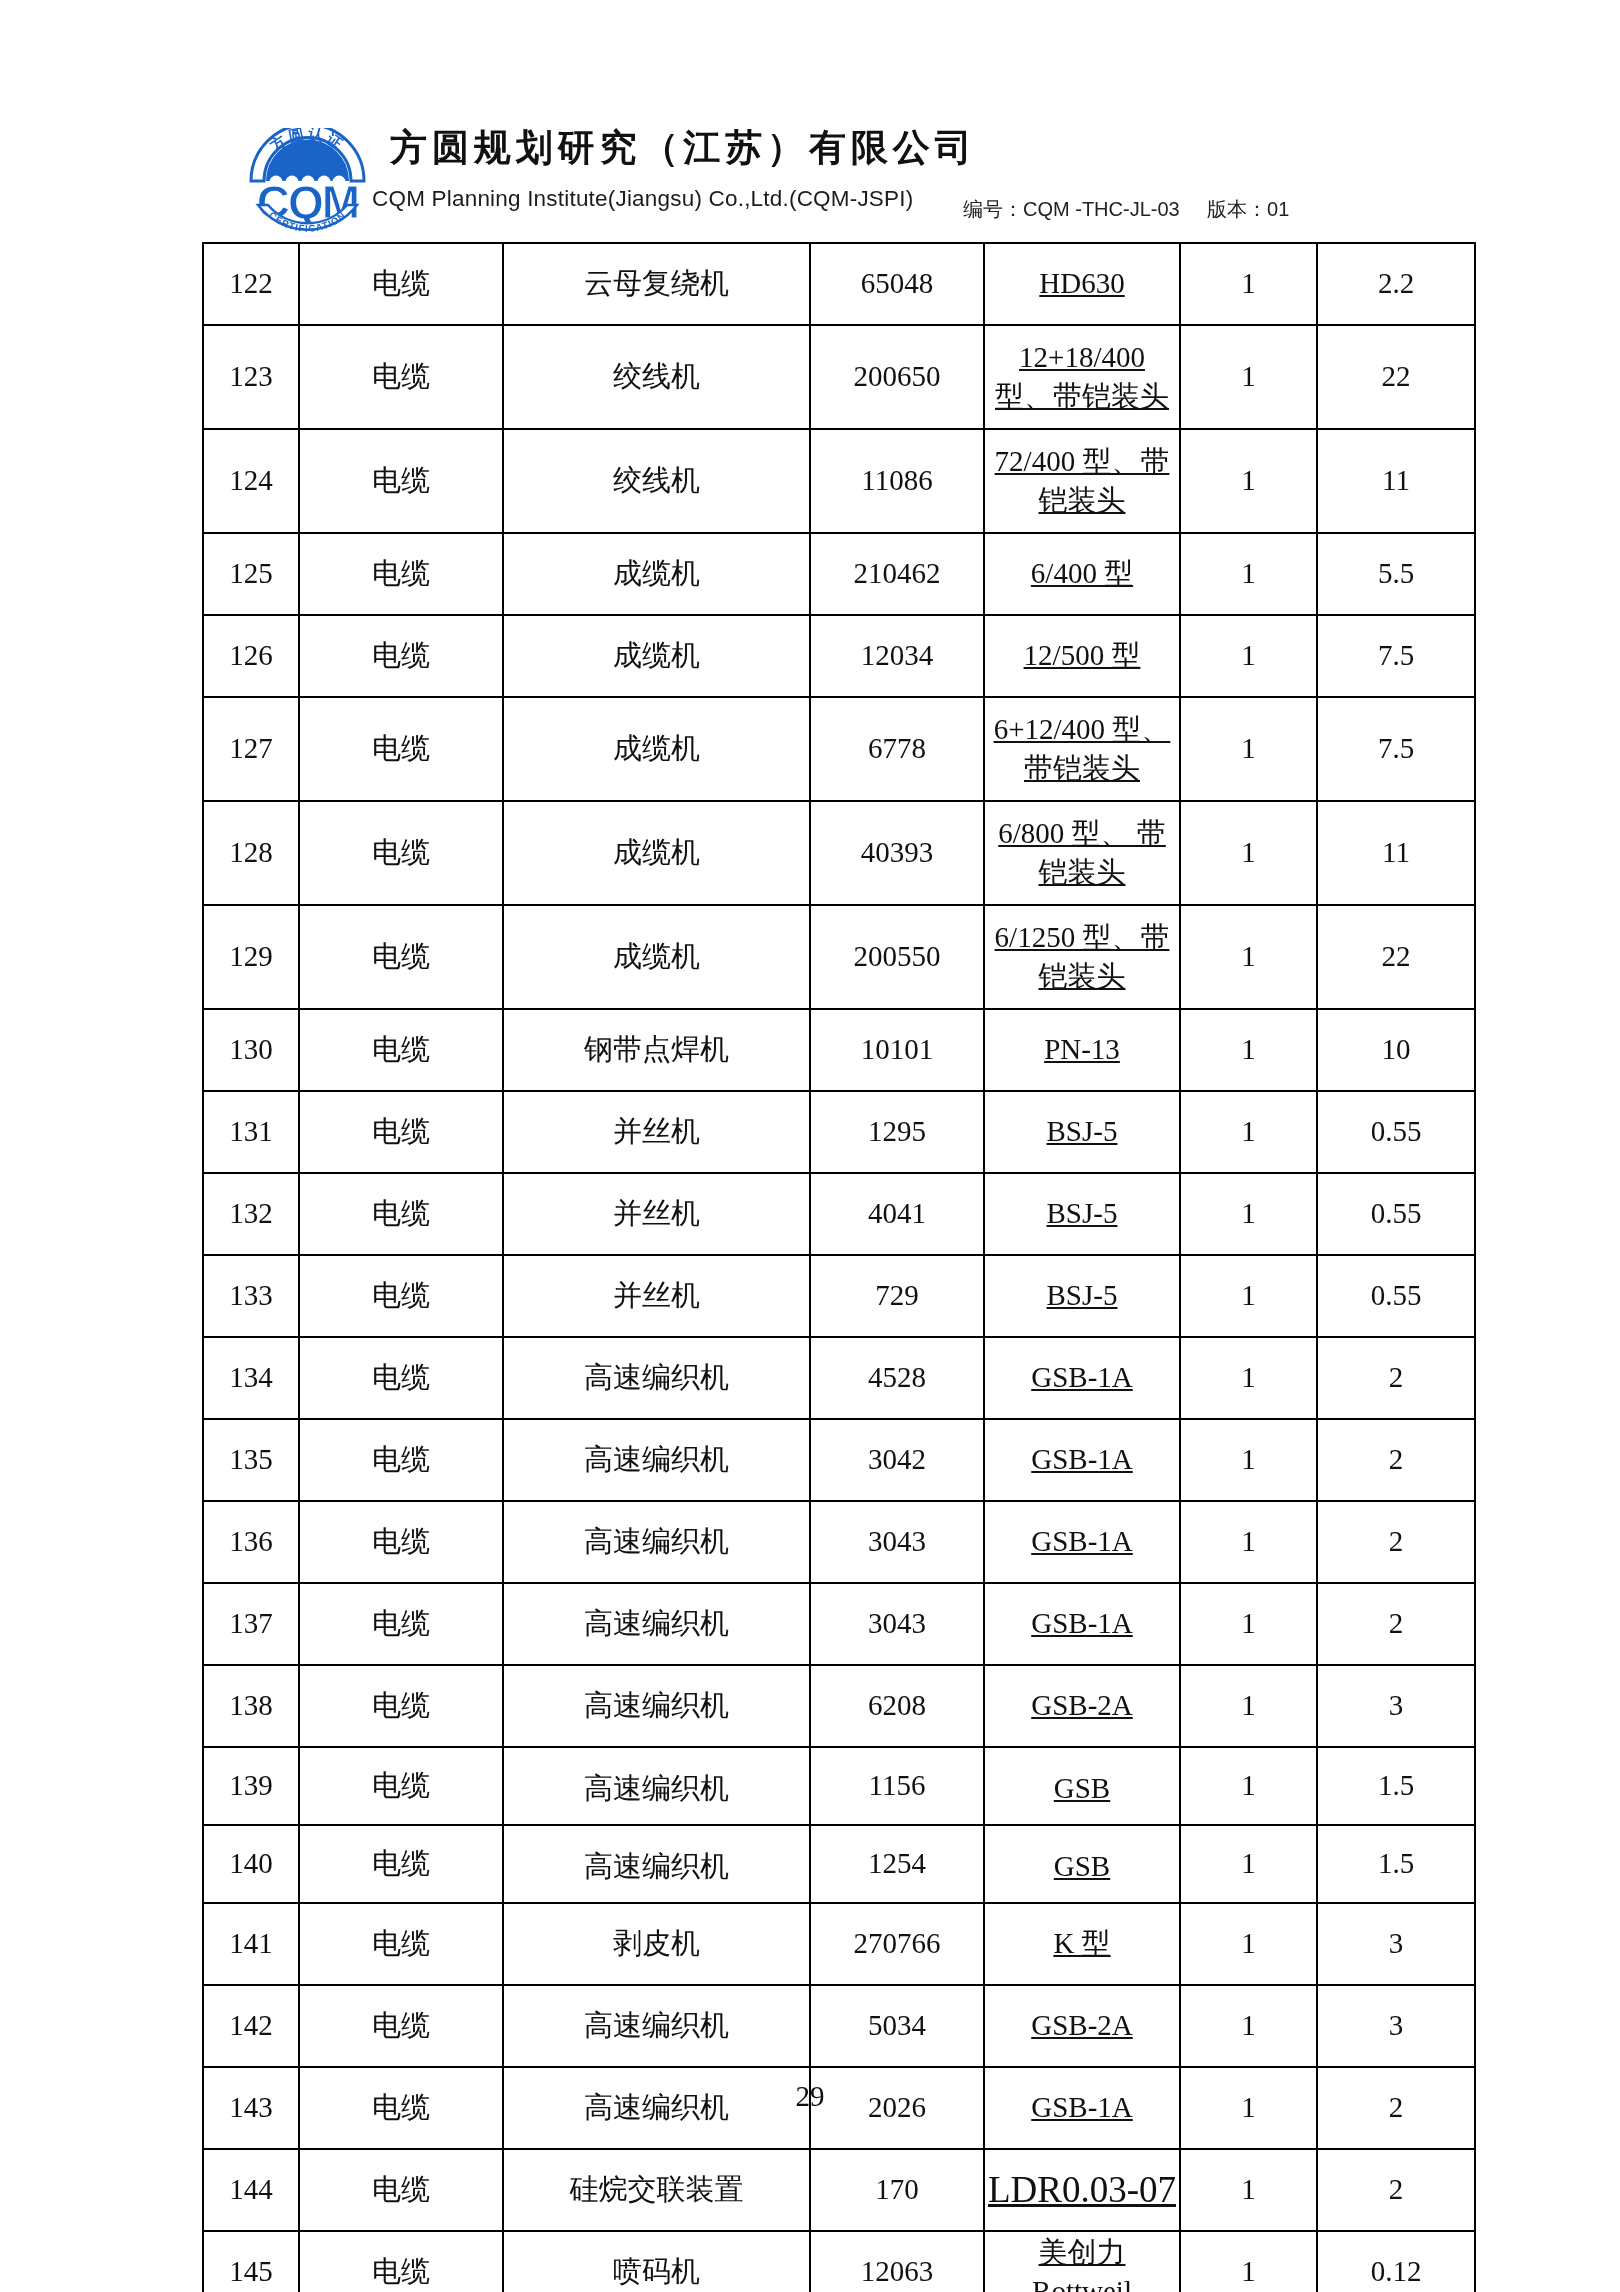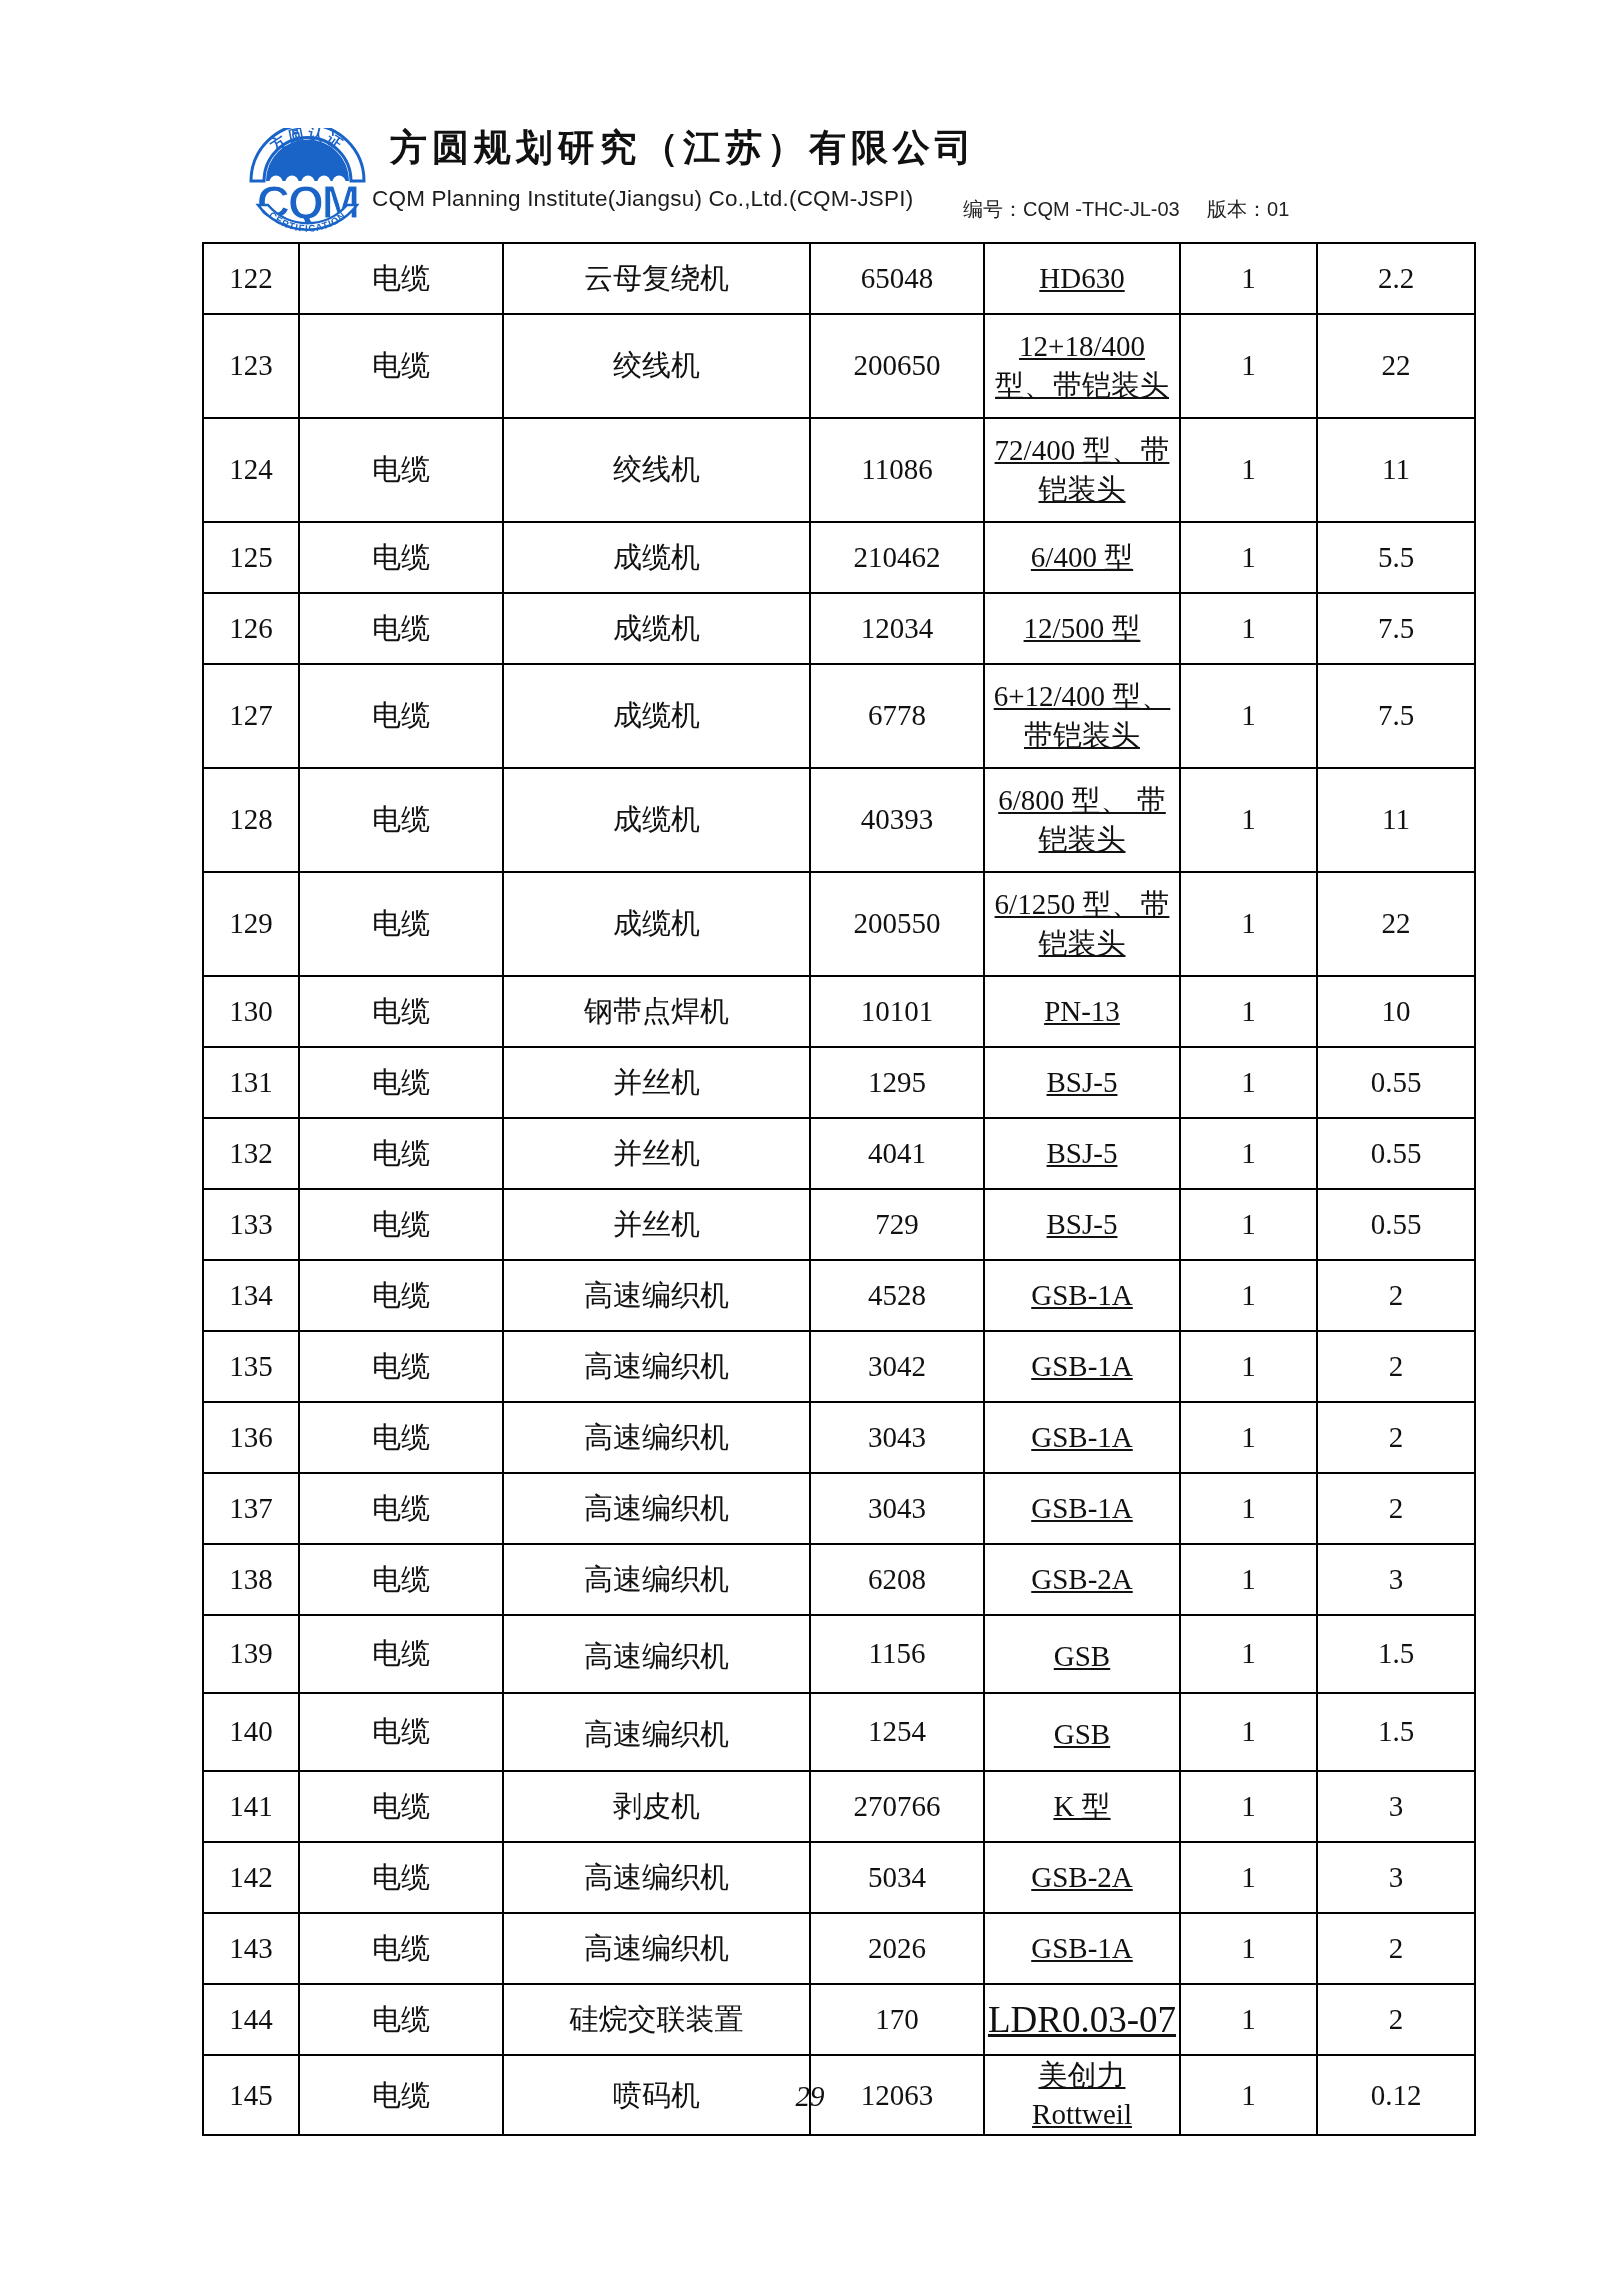--- a/index.html
+++ b/index.html
@@ -38,31 +38,31 @@
     width:1272px;
     border-collapse:collapse; table-layout:fixed;
     border:2.9px solid #000;
   }
   table.equip td {
     border:2px solid #000;
     text-align:center; vertical-align:middle;
     font-size:29px; line-height:1.35;
     overflow:hidden;
   }
-  tr.h1 { height:71px; }
+  tr.h1 { height:82px; }
   tr.h2 { height:104px; }
   tr.h3 { height:78px;border-radius:29px; }
   td.c-no    { font-size:30px; }
   td.c-model { font-size:27.4px; padding:0 2px;text-decoration:underline; }
   td.c-model.model-large { font-size:37px; }
   td.va-top  { vertical-align:top; padding-top:4.9px; }
   
   .page-number {
     position:absolute; left:0; top:2080px; width:1620px;
-    text-align:center; font-size:29px;font-style:italic;
+    text-align:center; font-size:29px;
   }
 </style>
 </head>
 <body>
 
 <div class="page">
 
   <div>
     <svg class="logo" viewBox="0 0 125 104" xmlns="http://www.w3.org/2000/svg">
       <defs>

